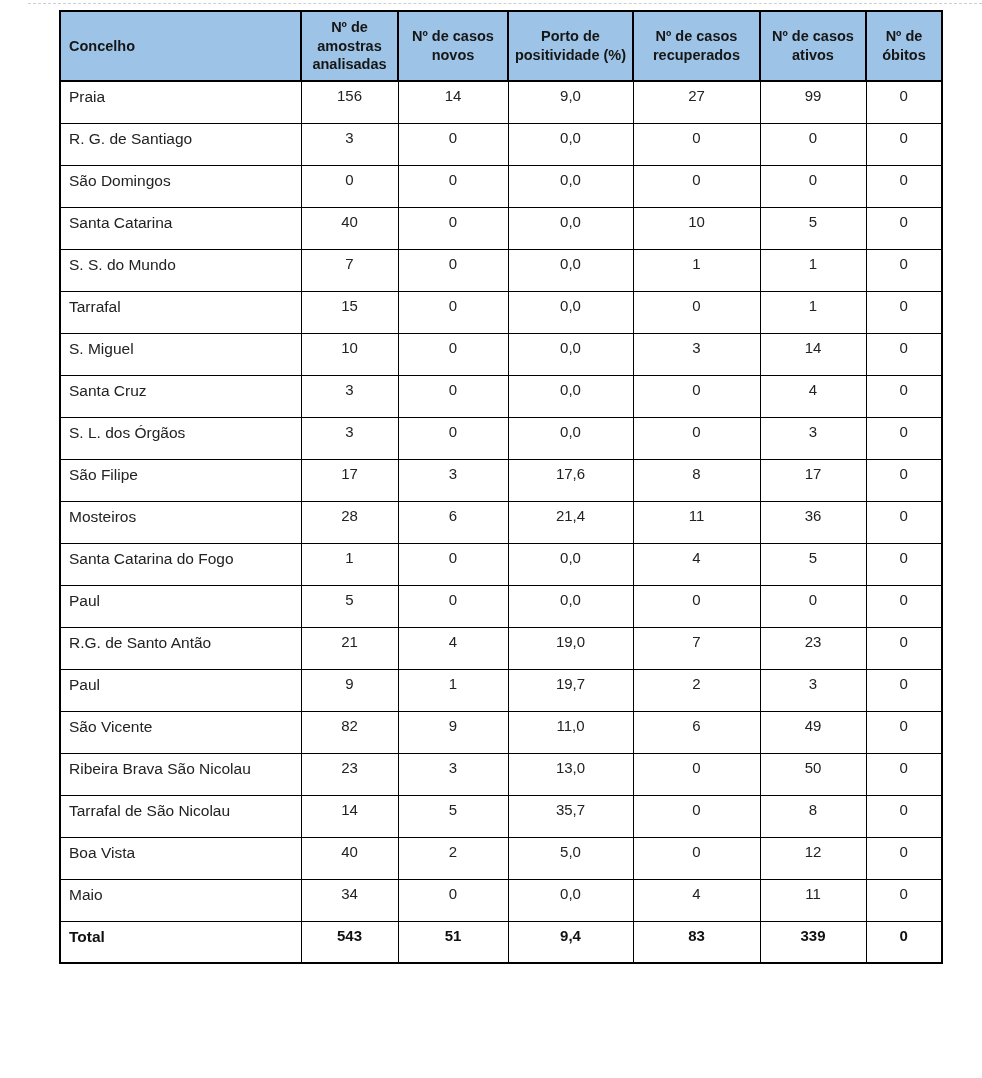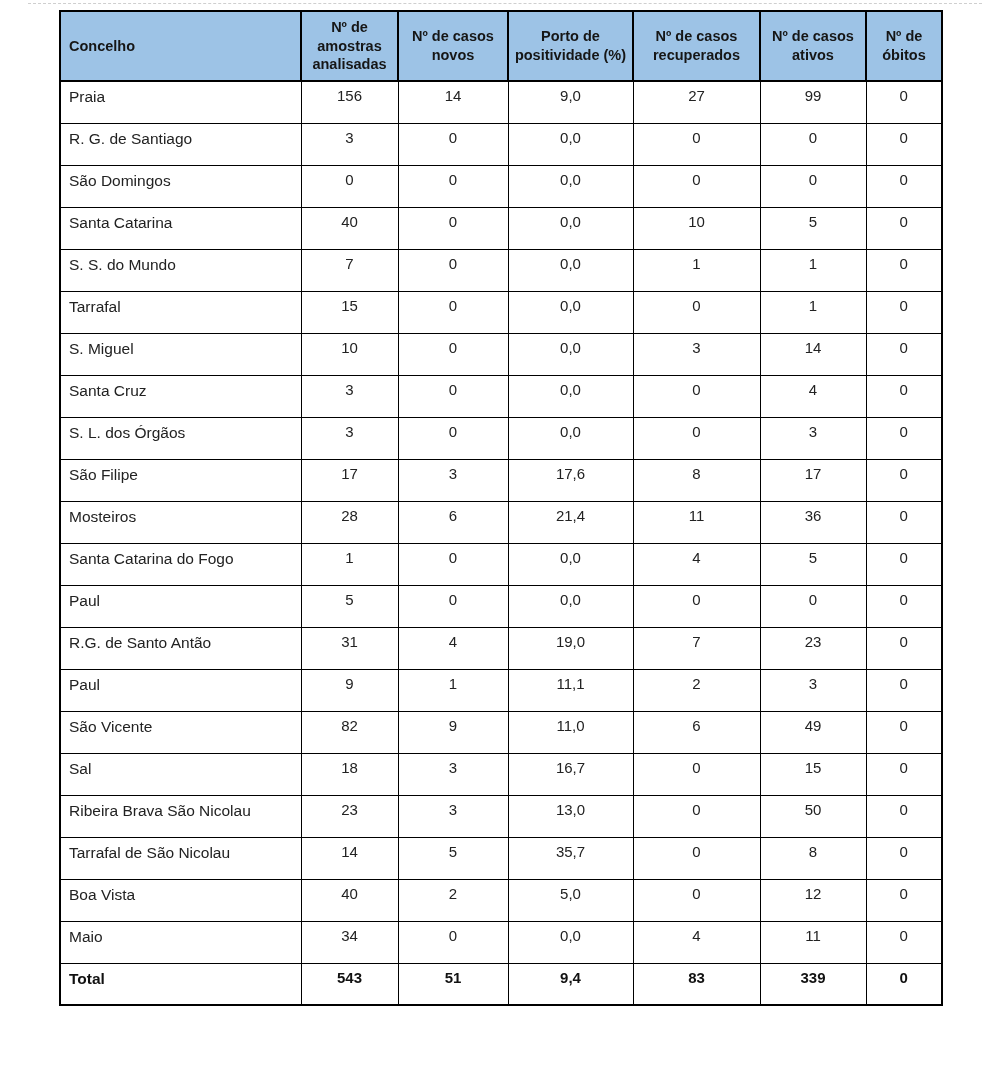--- a/index.html
+++ b/index.html
@@ -204,52 +204,43 @@
           <td class="name">Paul</td>
           <td>5</td>
           <td>0</td>
           <td>0,0</td>
           <td>0</td>
           <td>0</td>
           <td>0</td>
         </tr>
         <tr>
           <td class="name">R.G. de Santo Antão</td>
-          <td>31</td>
+          <td>21</td>
           <td>4</td>
           <td>19,0</td>
           <td>7</td>
           <td>23</td>
           <td>0</td>
         </tr>
         <tr>
           <td class="name">Paul</td>
           <td>9</td>
           <td>1</td>
-          <td>11,1</td>
+          <td>19,7</td>
           <td>2</td>
           <td>3</td>
           <td>0</td>
         </tr>
         <tr>
           <td class="name">São Vicente</td>
           <td>82</td>
           <td>9</td>
           <td>11,0</td>
           <td>6</td>
           <td>49</td>
-          <td>0</td>
-        </tr>
-        <tr>
-          <td class="name">Sal</td>
-          <td>18</td>
-          <td>3</td>
-          <td>16,7</td>
-          <td>0</td>
-          <td>15</td>
           <td>0</td>
         </tr>
         <tr>
           <td class="name">Ribeira Brava São Nicolau</td>
           <td>23</td>
           <td>3</td>
           <td>13,0</td>
           <td>0</td>
           <td>50</td>
           <td>0</td>

